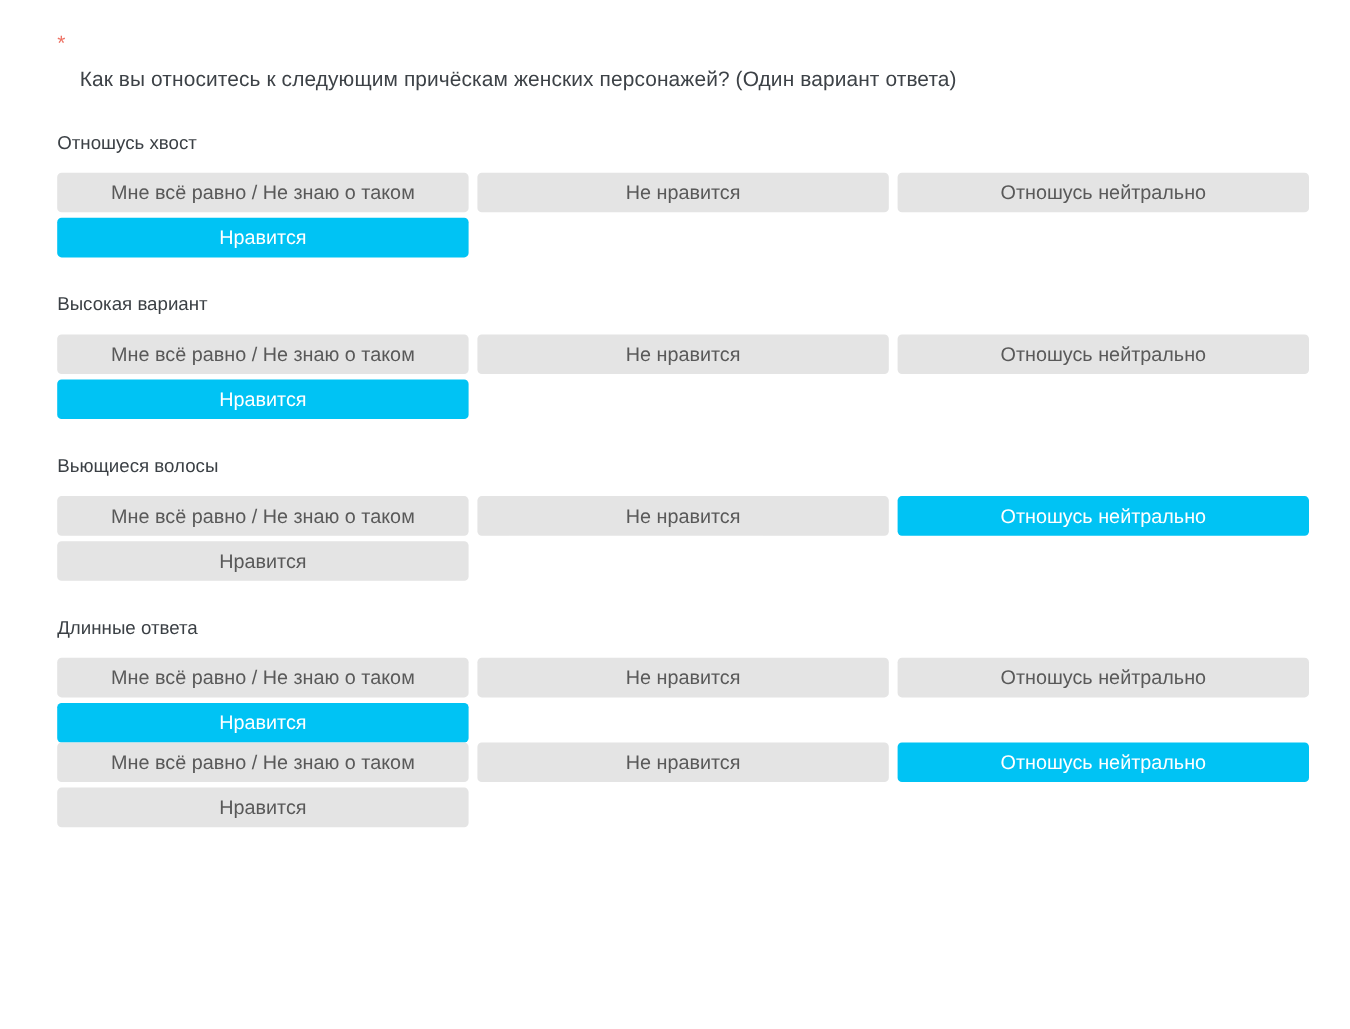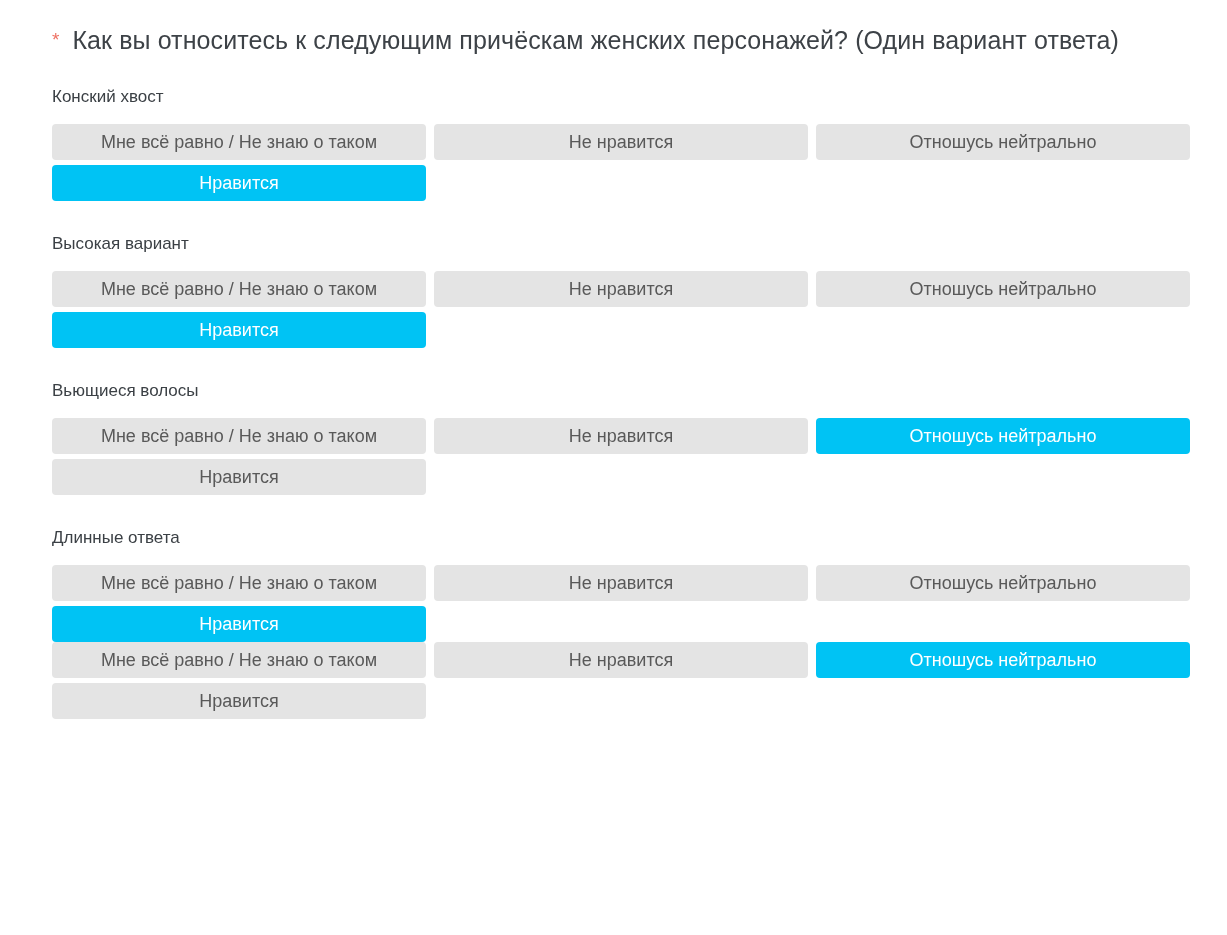--- a/index.html
+++ b/index.html
@@ -22,24 +22,25 @@
     margin: 0;
   }
   .asterisk {
     color: #ee7163;
     font-size: 19px;
     line-height: 28px;
     margin-right: 13px;
     flex: 0 0 auto;
   }
   .question-title {
-    font-size: 25px;
+    font-size: 19px;
     line-height: 28px;
     color: #3d4247;
     letter-spacing: 0.1px;
+    margin-top: 33px;
   }
   .group-label {
     font-size: 17px;
     line-height: 20px;
     color: #3b4045;
     margin: 33px 0 17px 0;
   }
   .options-grid {
     display: grid;
     grid-template-columns: repeat(3, 1fr);
@@ -71,21 +72,21 @@
 <body>
 
 <div class="page">
   <div class="title-row">
     <span class="asterisk">*</span>
     <span class="question-title">Как вы относитесь к следующим причёскам женских персонажей? (Один вариант ответа)</span>
   </div>
 
   <div id="groups-container">
   <section class="answer-group">
-    <div class="group-label">Конский хвост</div>
+    <div class="group-label">Отношусь хвост</div>
     <div class="options-grid">
           <button type="button" class="option-btn" aria-pressed="false">Мне всё равно / Не знаю о таком</button>
           <button type="button" class="option-btn" aria-pressed="false">Не нравится</button>
           <button type="button" class="option-btn" aria-pressed="false">Отношусь нейтрально</button>
           <button type="button" class="option-btn selected" aria-pressed="true">Нравится</button>
         </div>
   </section>
 
   <section class="answer-group">
     <div class="group-label">Высокая вариант</div>

